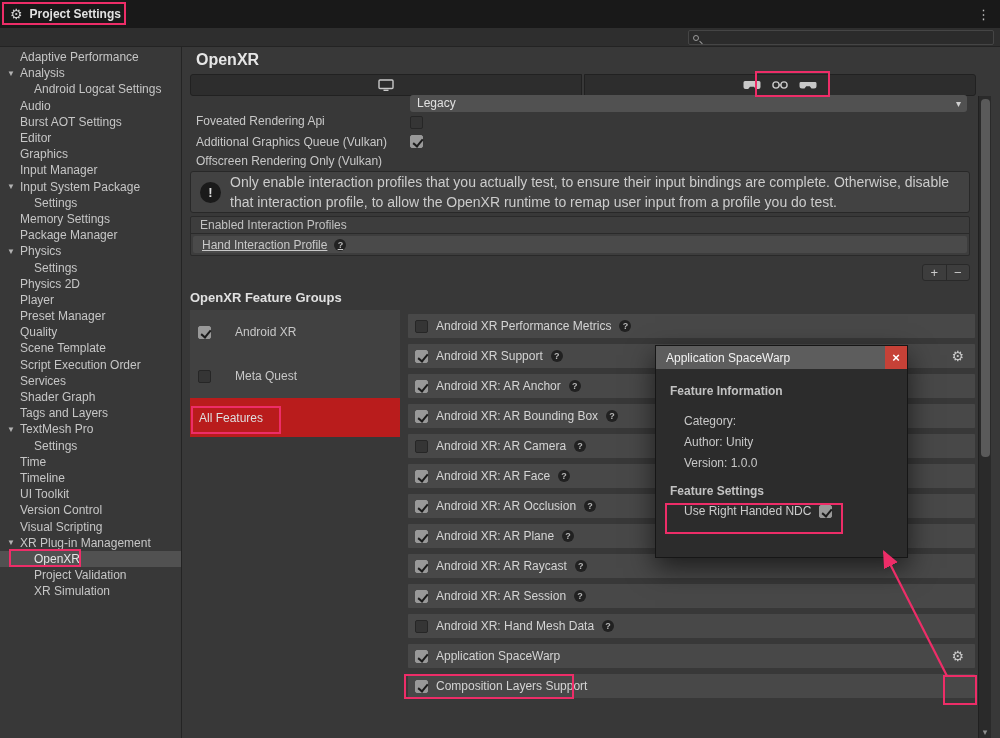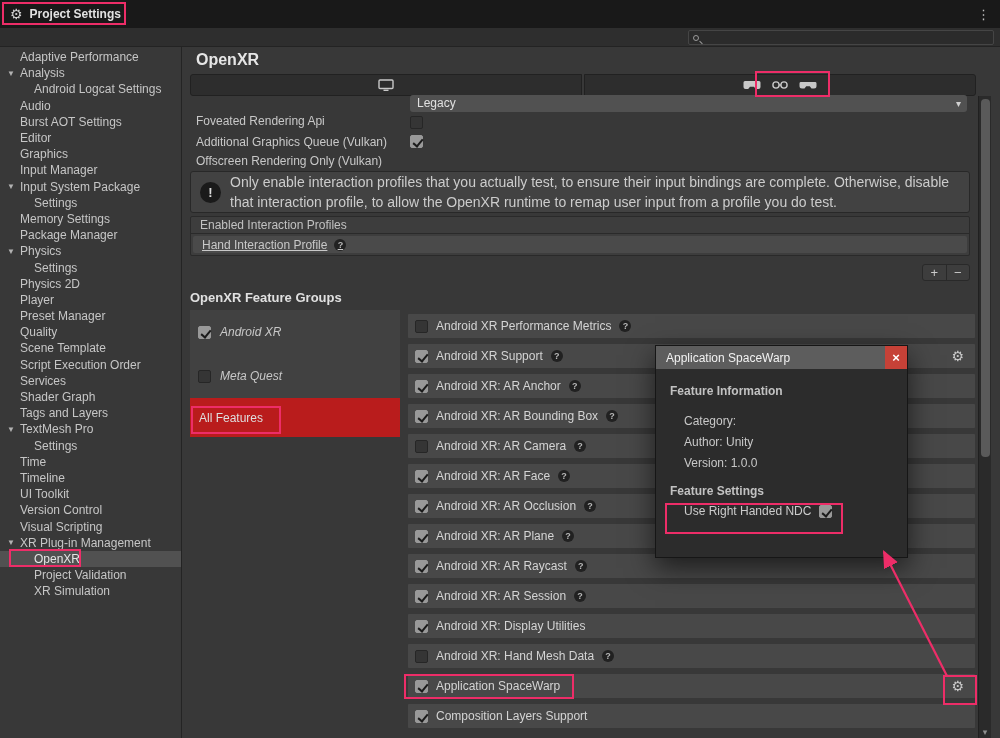--- a/index.html
+++ b/index.html
@@ -73,21 +73,21 @@
   .help { width:12px; height:12px; border-radius:50%; background:#212121; color:#b8b8b8; font-size:9px;
           font-weight:bold; display:flex; align-items:center; justify-content:center; flex:none; }
 
   .plusminus { position:absolute; left:739px; top:217px; width:48px; height:17px; background:#3d3d3d;
                border:1px solid #292929; border-radius:3px; display:flex; }
   .plusminus span { flex:1; display:flex; align-items:center; justify-content:center; color:#cccccc; font-size:13px; }
   .plusminus span:first-child { border-right:1px solid #292929; }
 
   .fg-heading { position:absolute; left:7px; top:243px; font-size:13px; font-weight:bold; color:#e0e0e0; }
   .groups { position:absolute; left:7px; top:263px; width:210px; height:127px; background:#414141; }
-  .group-row { height:44px; display:flex; align-items:center; padding-left:8px; gap:9px;font-style:italic; }
+  .group-row { height:44px; display:flex; align-items:center; padding-left:8px; gap:24px; }
   .allfeatures { height:39px; background:#b91c1c; display:flex; align-items:center; padding-left:9px; color:#dfdfdf; }
 
   .features { position:absolute; left:225px; top:267px; width:567px;text-align:center; }
   .frow { height:24px; margin-bottom:6px; background:#484848; display:flex; align-items:center;
           padding-left:7px; gap:8px; position:relative; border-radius:1px; color:#d4d4d4; }
   .frow .gear { position:absolute; right:11px; font-size:14px; color:#c9c9c9; }
 
   
   .popup { position:absolute; left:472px; top:298px; width:253px; height:213px; background:#2c2c2c;
            border:1px solid #161616; box-shadow:0 10px 26px rgba(0,0,0,0.6); z-index:20; }
@@ -349,24 +349,20 @@
       <span class="cb checked"></span>
       <span>Android XR: AR Raycast</span>
       <span class="help">?</span>
     </div>
     <div class="frow">
       <span class="cb checked"></span>
       <span>Android XR: AR Session</span>
       <span class="help">?</span>
     </div>
     <div class="frow">
-      <span class="cb checked"></span>
-      <span>Android XR: Display Utilities</span>
-    </div>
-    <div class="frow">
       <span class="cb"></span>
       <span>Android XR: Hand Mesh Data</span>
       <span class="help">?</span>
     </div>
     <div class="frow">
       <span class="cb checked"></span>
       <span>Application SpaceWarp</span>
       <span class="gear">⚙</span>
     </div>
     <div class="frow">

